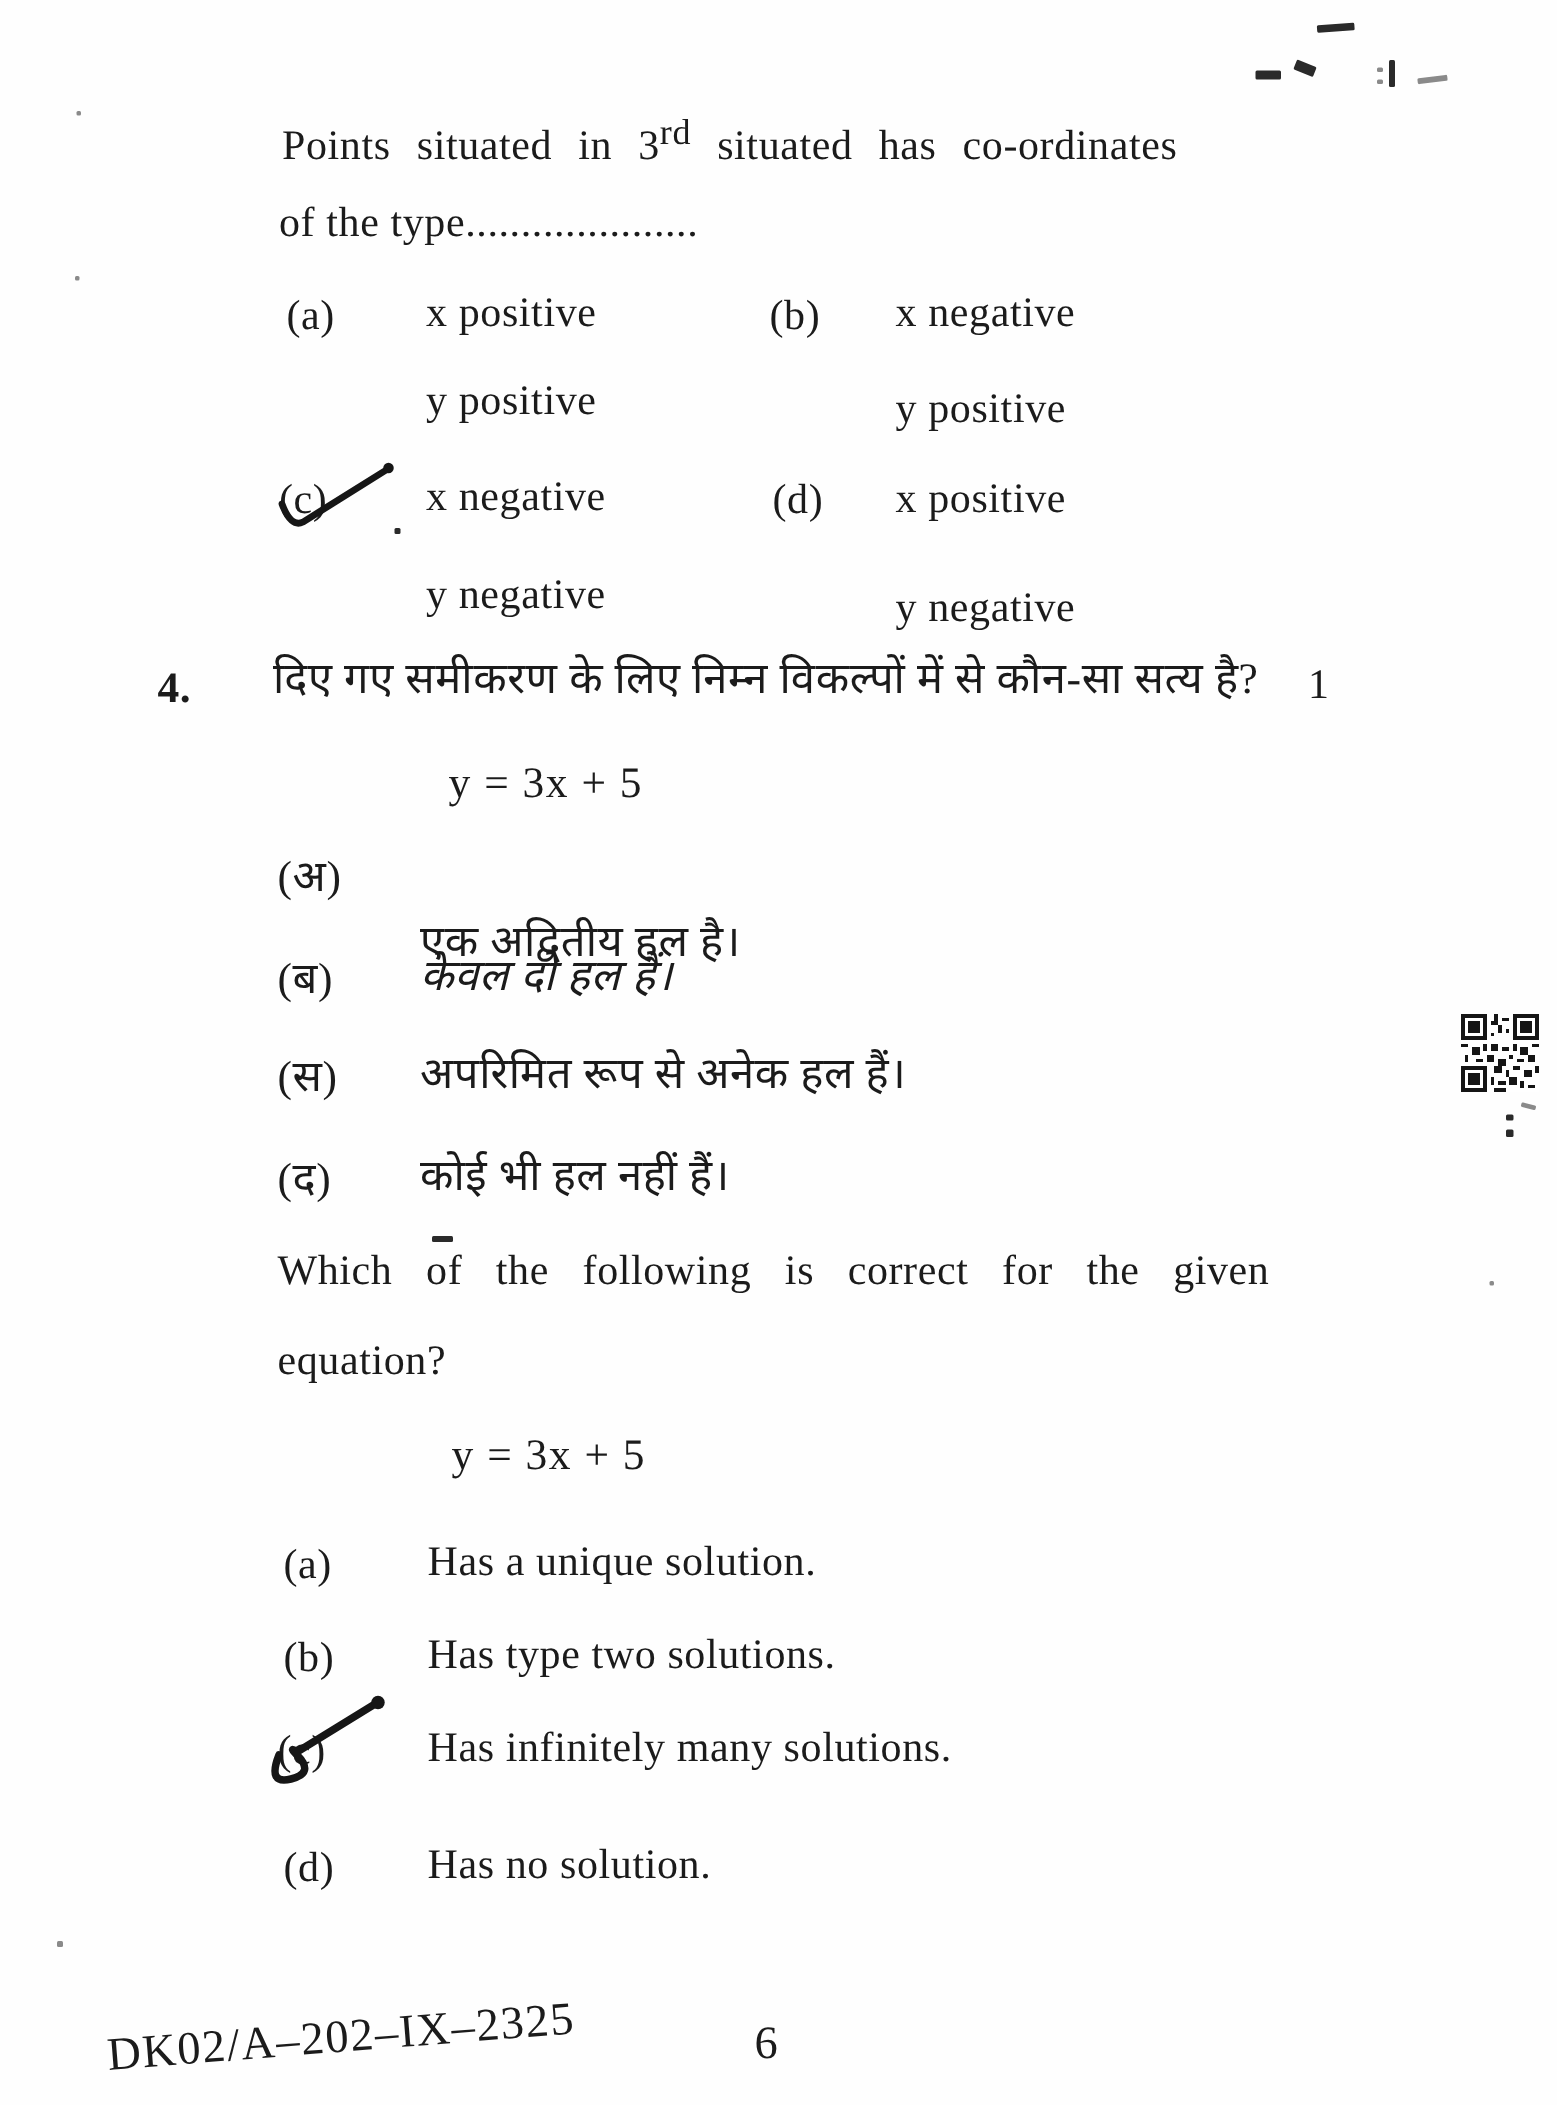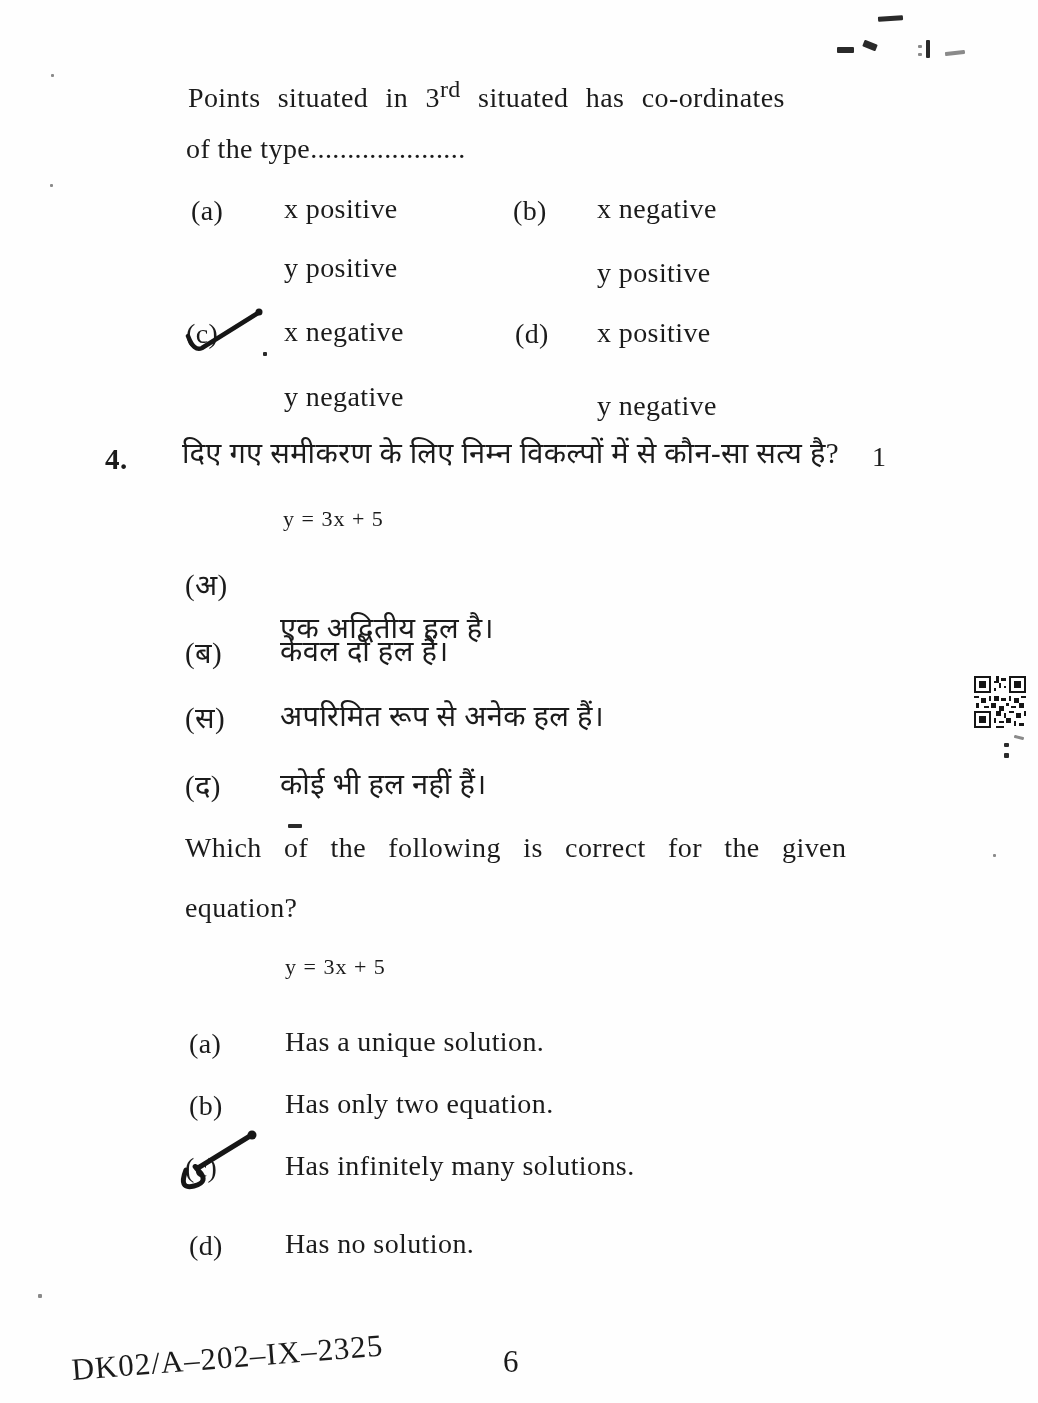--- a/index.html
+++ b/index.html
@@ -15,21 +15,21 @@
   .txt {
     font-size: 28px;
     line-height: 1.15;
     letter-spacing: 0.4px;
     white-space: nowrap;
     color: #1b1b1b;
   }
   .stem1 { word-spacing: 10px; }
   .stem-en { word-spacing: 15px; }
   .hindi { font-size: 29px; }
-  .eq { font-size: 22px; letter-spacing: 1px; }
+  .eq { font-size: 29px; letter-spacing: 1px; margin-left: 16px; }
   .qnum { font-weight: bold; font-size: 29px; }
   .footer-code {
     font-size: 31px; letter-spacing: 1px;
     transform: rotate(-4.5deg); transform-origin: left bottom;
   }
   .pagenum { font-size: 31px; }
   sup { font-size: 24px; vertical-align: super; }
   .artifact { background: #2a2a2a; border-radius: 1px; }
   .artifact.faint { background: #8a8a8a; }
   svg.tick path { stroke: #161616; fill: none; stroke-linecap: round; }
@@ -64,37 +64,37 @@
 
 <div class="abs txt qnum" style="left:105px; top:443px;">4.</div>
 <div class="abs txt hindi" style="left:182px; top:437px;">दिए गए समीकरण के लिए निम्न विकल्पों में से कौन-सा सत्य है?</div>
 <div class="abs txt" style="left:872px; top:441px;">1</div>
 <div class="abs txt eq" style="left:283px; top:506px;">y = 3x + 5</div>
 
 <div class="abs txt hindi" style="left:185px; top:569px;">(अ)</div>
 <div class="abs txt hindi" style="left:280px; top:567px;margin-top:45px;">एक अद्वितीय हल है।</div>
 
 <div class="abs txt hindi" style="left:185px; top:637px;">(ब)</div>
-<div class="abs txt hindi" style="left:280px; top:635px;">केवल दो हल हैं।</div>
+<div class="abs txt hindi" style="left:280px; top:635px;font-style:italic;">केवल दो हल हैं।</div>
 
 <div class="abs txt hindi" style="left:185px; top:702px;">(स)</div>
 <div class="abs txt hindi" style="left:280px; top:700px;">अपरिमित रूप से अनेक हल हैं।</div>
 
 <div class="abs txt hindi" style="left:185px; top:770px;">(द)</div>
 <div class="abs txt hindi" style="left:280px; top:768px;">कोई भी हल नहीं हैं।</div>
 
 <div class="abs txt stem-en" style="left:185px; top:832px;text-align:right;">Which of the following is correct for the given</div>
 <div class="abs txt" style="left:185px; top:892px;">equation?</div>
 <div class="abs txt eq" style="left:285px; top:954px;">y = 3x + 5</div>
 
 <div class="abs txt" style="left:189px; top:1028px;">(a)</div>
 <div class="abs txt" style="left:285px; top:1026px;">Has a unique solution.</div>
 
 <div class="abs txt" style="left:189px; top:1090px;">(b)</div>
-<div class="abs txt" style="left:285px; top:1088px;">Has only two equation.</div>
+<div class="abs txt" style="left:285px; top:1088px;">Has type two solutions.</div>
 
 <div class="abs txt" style="left:185px; top:1152px;">(c)</div>
 <div class="abs txt" style="left:285px; top:1150px;">Has infinitely many solutions.</div>
 
 <div class="abs txt" style="left:189px; top:1230px;">(d)</div>
 <div class="abs txt" style="left:285px; top:1228px;">Has no solution.</div>
 
 <svg class="abs tick" style="left:168px; top:1122px;" width="95" height="75">
   <path d="M18,48 Q10,68 26,64 Q42,60 30,48 Q24,42 30,46 L82,14" stroke-width="5"></path>
   <circle cx="84" cy="13" r="4.5" fill="#161616"></circle>

